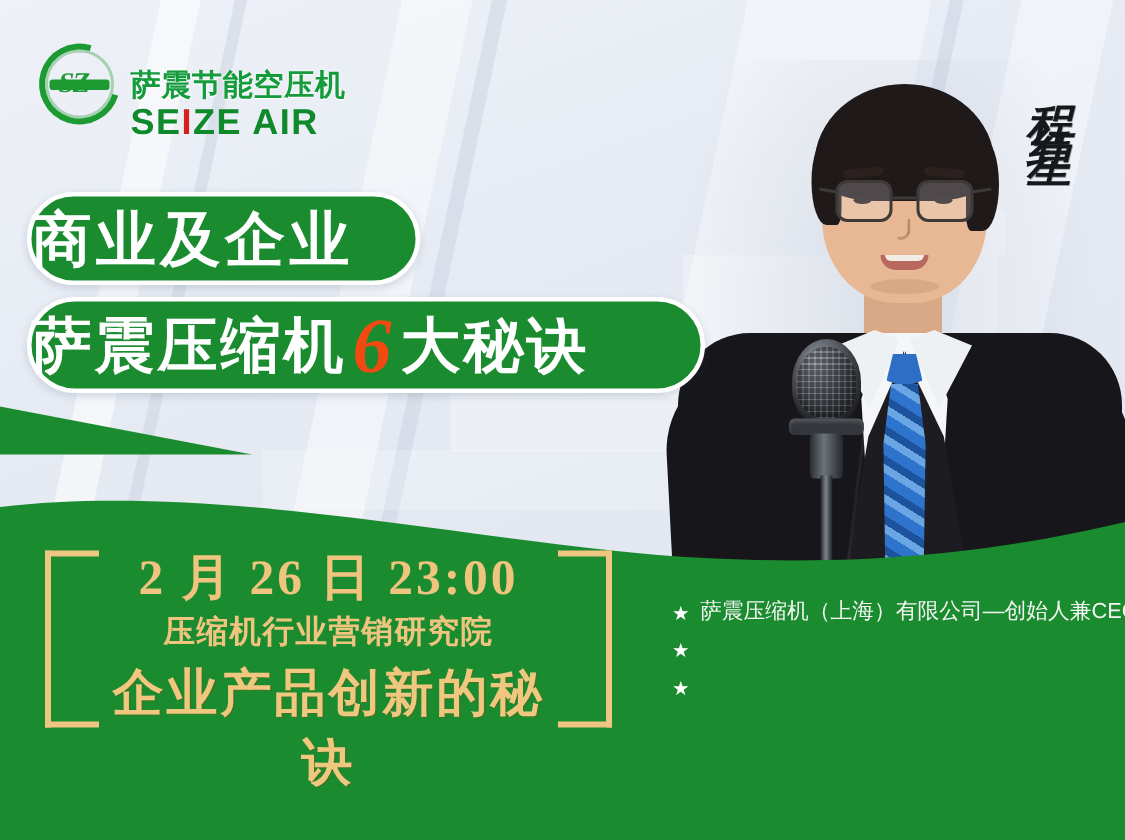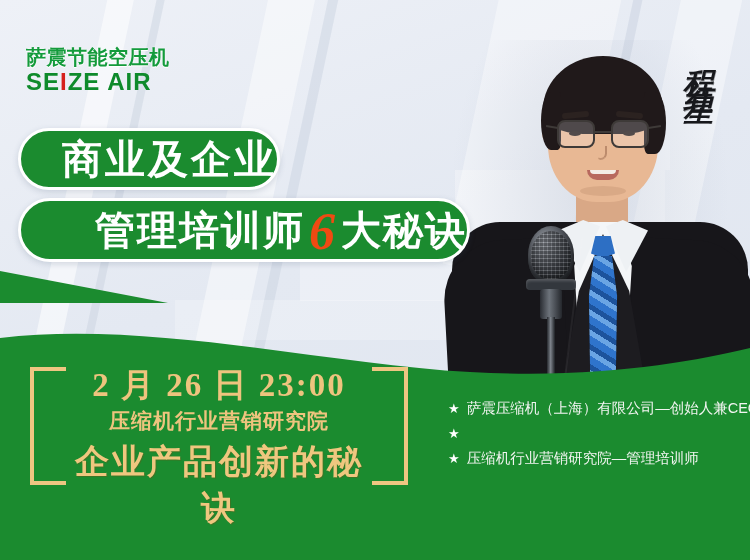--- a/index.html
+++ b/index.html
@@ -132,21 +132,21 @@
   #name-vert { position:absolute; left:672px; top:48px; width:46px;
                writing-mode:vertical-rl; text-orientation:upright;
                font-family:"Liberation Serif", serif; font-weight:bold; font-size:30px;
                color:#17181c; letter-spacing:12px;
                font-style:italic;
                text-shadow:0.5px 0.5px 0 rgba(0,0,0,.35); }
 
   
   .pill { position:absolute; background:#1b8b2f; border:3px solid #ffffff; border-radius:999px;
           box-shadow:0 2px 6px rgba(50,70,100,.18);
-          display:flex; align-items:center; justify-content:flex-end;
+          display:flex; align-items:center; justify-content:flex-start;
           color:#ffffff; font-weight:bold; white-space:nowrap;
           font-family:"Liberation Sans", sans-serif; }
   #pill1 { left:18px; top:128px; width:262px; height:62px; font-size:40px; letter-spacing:3px; }
   #pill2 { left:18px; top:198px; width:452px; height:64px; font-size:40px; letter-spacing:2px; }
   #pill2 .six { color:#f04a12; font-family:"Liberation Serif", serif; font-style:italic; font-weight:900;
                 font-size:52px; padding:0 4px; line-height:1; position:relative; top:2px; }
 
   
   #green-panel { position:absolute; left:0; top:0; width:750px; height:560px; pointer-events:none; }
   #green-panel svg { display:block; }
@@ -224,33 +224,39 @@
     <div class="lapel-edge-l"></div>
 
     <div class="mic-head"></div>
     <div class="mic-grill"></div>
     <div class="mic-band"></div>
     <div class="mic-body"></div>
     <div class="mic-stand"></div>
   </div>
 
   <div id="logo">
+    <div class="logo-mark">
+      <div class="ring"></div>
+        <div class="ring2"></div>
+      <div class="bar"></div>
+      <div class="sz">SZ</div>
+    </div>
     <div class="logo-text">
       <div class="logo-cn">萨震节能空压机</div>
       <div class="logo-en"><span>SE</span><span class="redbar">I</span><span>ZE AIR</span></div>
     </div>
   </div>
 
   <div id="name-vert">程红星</div>
 
   <div class="pill" id="pill1">
     <span>商业及企业</span>
   </div>
   <div class="pill" id="pill2">
-    <span>管理培训师</span>
+    <span>萨震压缩机</span>
       <span class="six">6</span>
       <span>大秘诀</span>
   </div>
 
   <div id="green-panel">
     <svg width="750" height="560" viewBox="0 0 750 560" xmlns="http://www.w3.org/2000/svg">
       <path d="M0,271 L168,303 L0,303 Z" fill="#1b8b2f"></path>
       <path d="M0,338 C 150,320 330,365 470,372 C 600,379 690,362 750,348 L750,560 L0,560 Z" fill="#1b8b2f"></path>
     </svg>
   </div>
@@ -266,17 +272,16 @@
   <div id="bullets">
     <div class="bullet">
       <span class="star">★</span>
       <span>萨震压缩机（上海）有限公司—创始人兼CEO</span>
     </div>
     <div class="bullet">
       <span class="star">★</span>
     </div>
     <div class="bullet">
       <span class="star">★</span>
-      <span>压缩机行业营销研究院—管理培训师</span>
     </div>
   </div>
 
 </div>
 
 </body></html>

